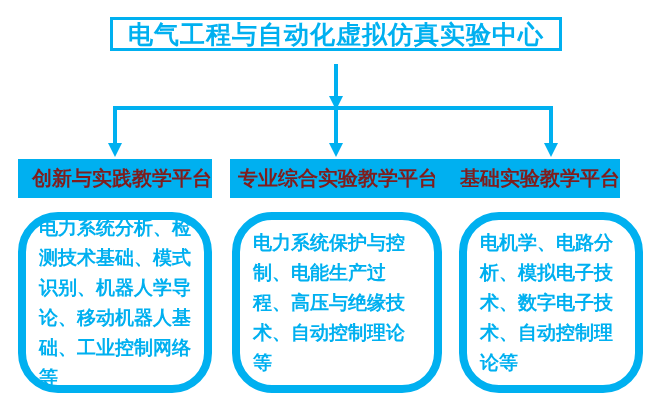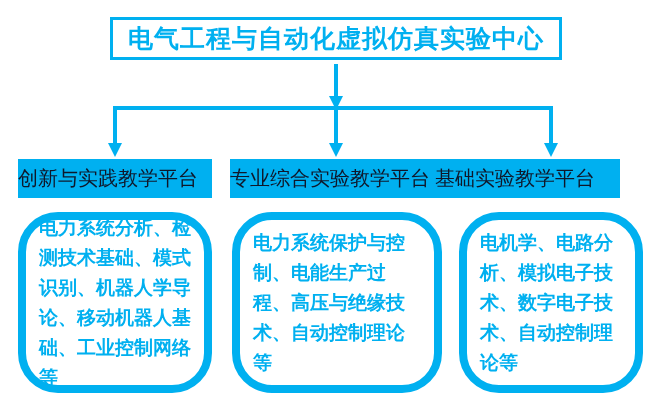--- a/index.html
+++ b/index.html
@@ -9,45 +9,45 @@
   .canvas {
     position: relative;
     width: 666px;
     height: 407px;
     background: #ffffff;
     overflow: hidden;
   }
   .root-box {
     position: absolute;
     left: 110px; top: 17px;
-    width: 452px; height: 43px;
+    width: 452px; height: 34px;
     border: 3px solid var(--accent);
     color: var(--accent);
     font-weight: bold;
     font-size: 25px;
     letter-spacing: 1px;
     display: flex; align-items: center; justify-content: center;
     white-space: nowrap;
   }
   .connectors {
     position: absolute;
     left: 0; top: 0;
     width: 666px; height: 407px;
     pointer-events: none;
   }
   .cline { stroke: var(--accent); stroke-width: 4; fill: none; }
   .ahead { fill: var(--accent); stroke: none; }
   .bar {
     position: absolute;
     top: 159px; height: 39px;
     background: var(--accent);
-    color: #0f172a;
-    font-weight: normal;
+    color: #7f1d1d;
+    font-weight: bold;
     font-size: 20px;
-    display: flex; align-items: center; justify-content: flex-start;
+    display: flex; align-items: center; justify-content: flex-end;
     white-space: nowrap;
   }
   .bar-1 { left: 18px;  width: 194px; }
   .bar-2 { left: 230px; width: 208px; }
   .bar-3 { left: 435px; width: 185px; }
   .course-box {
     position: absolute;
     top: 212px; height: 181px;
     border: 8px solid var(--accent);
     border-radius: 40px;

